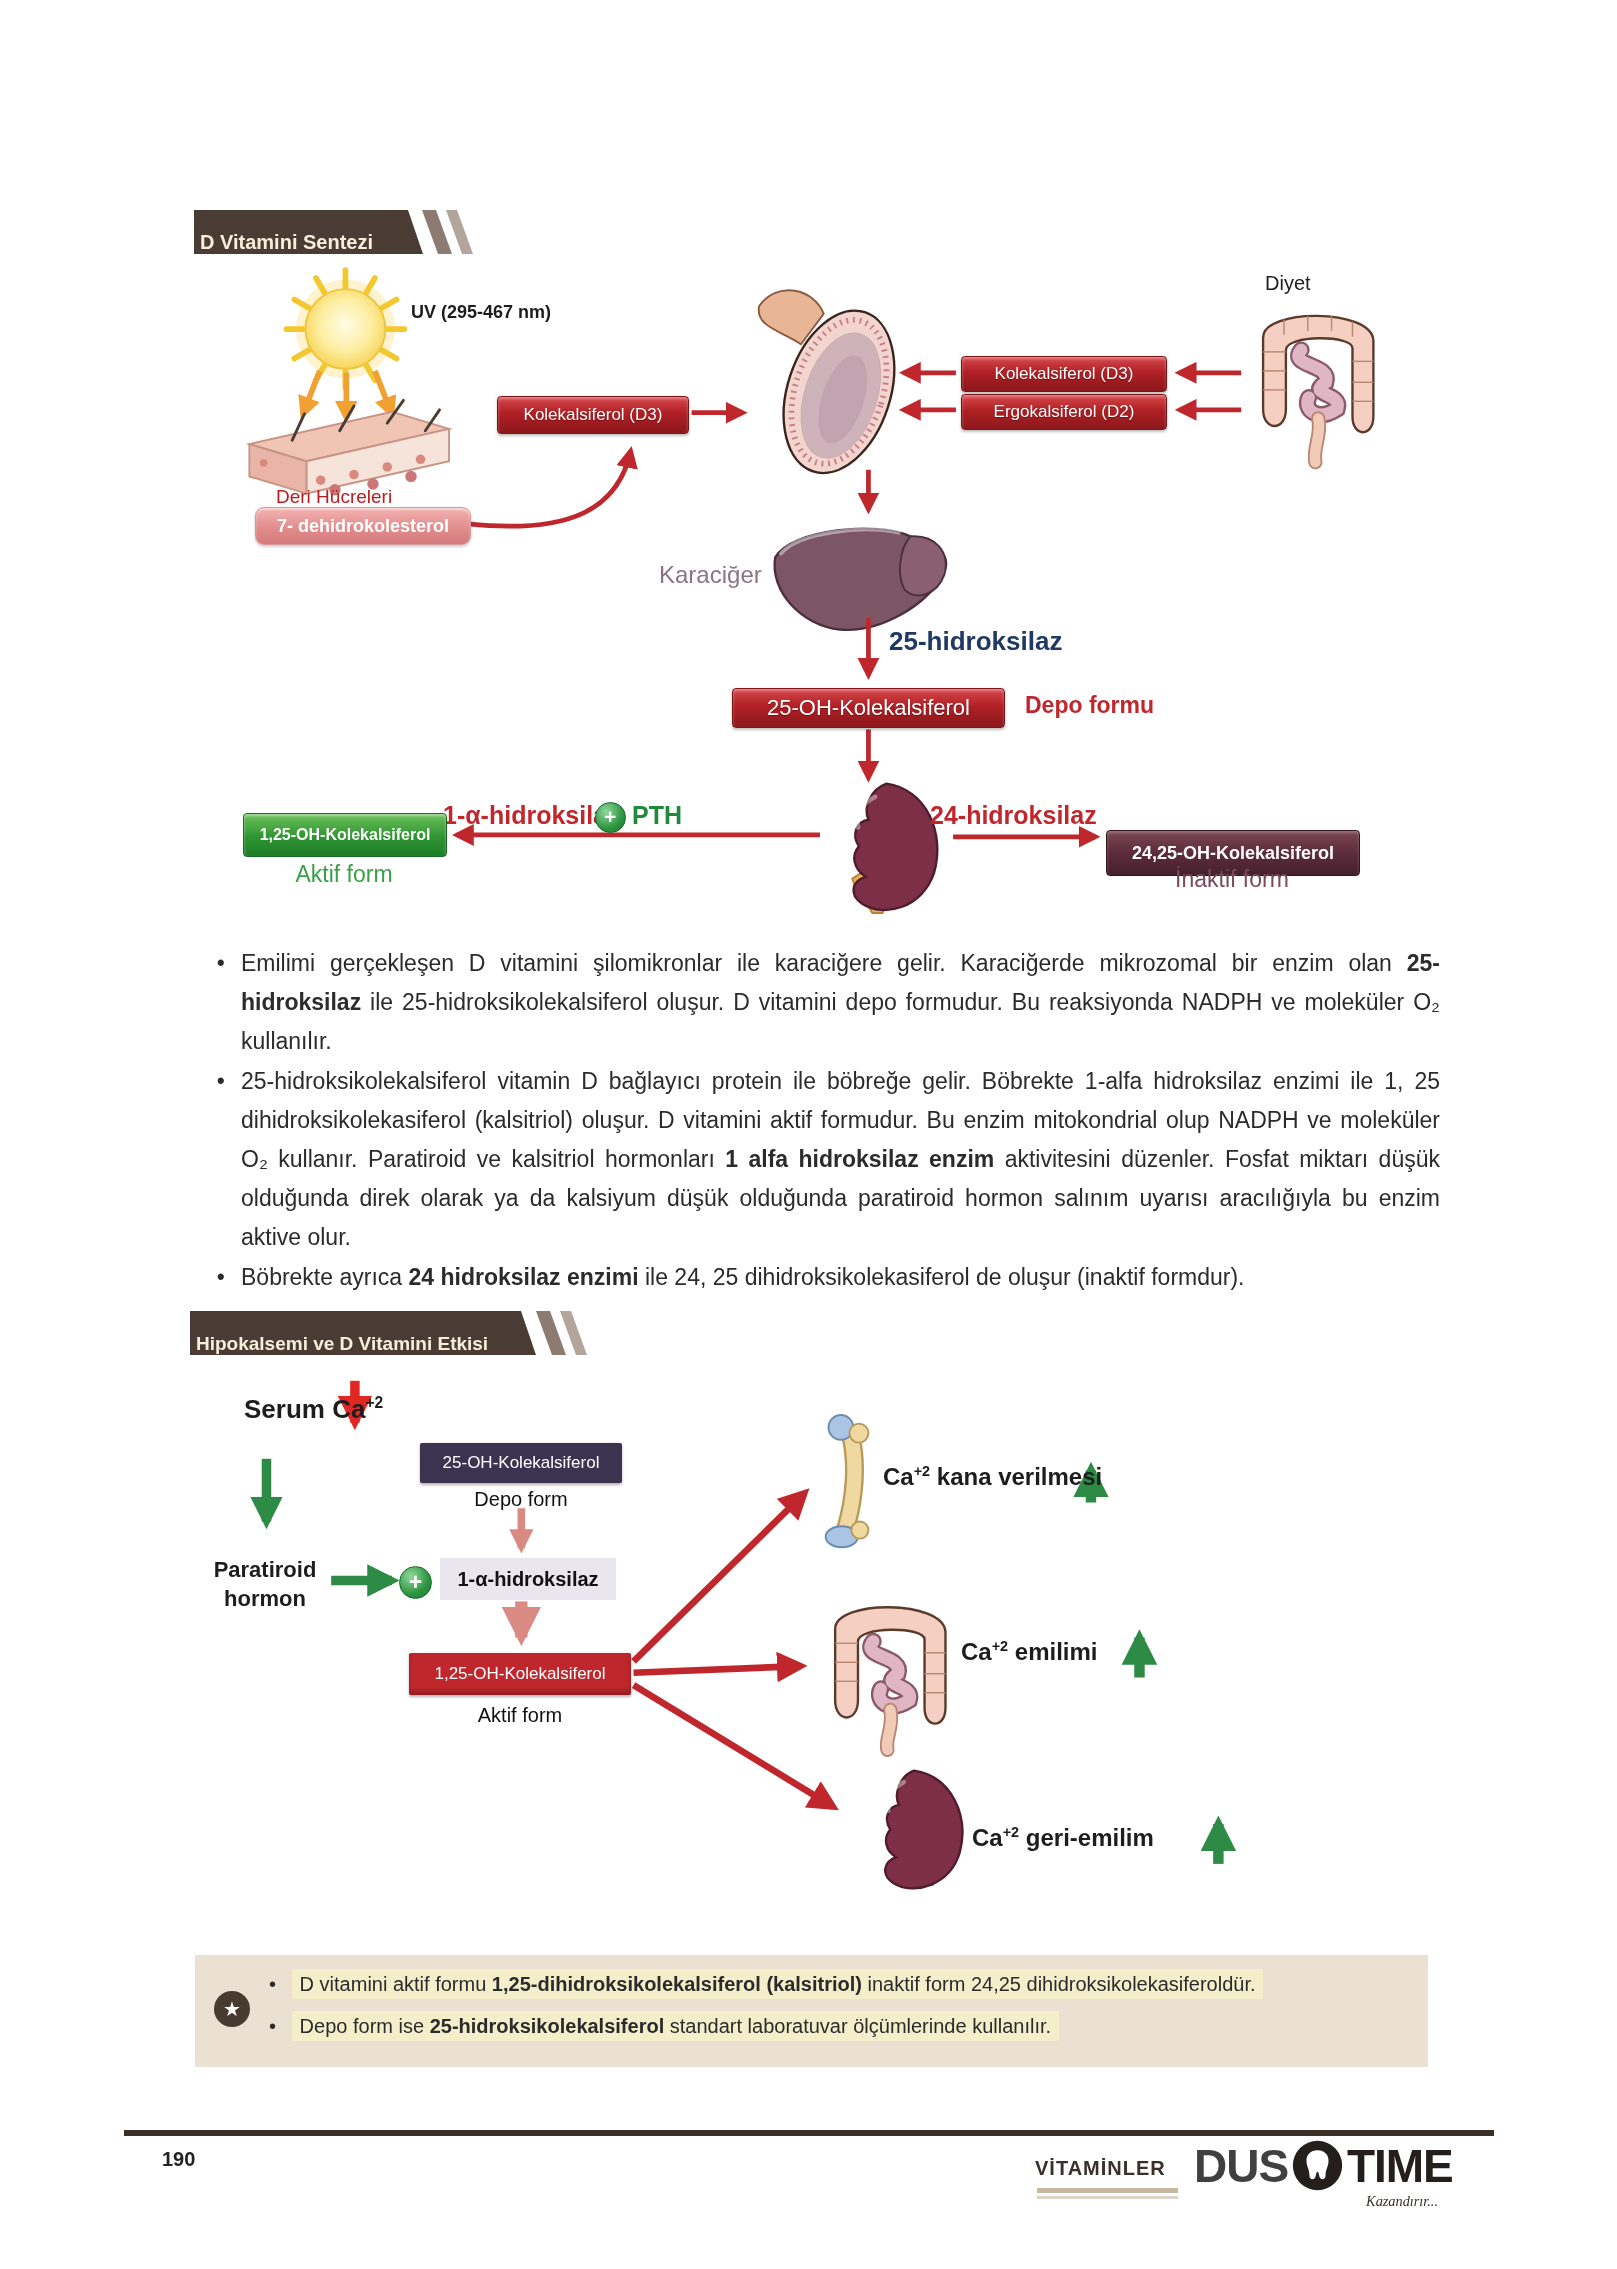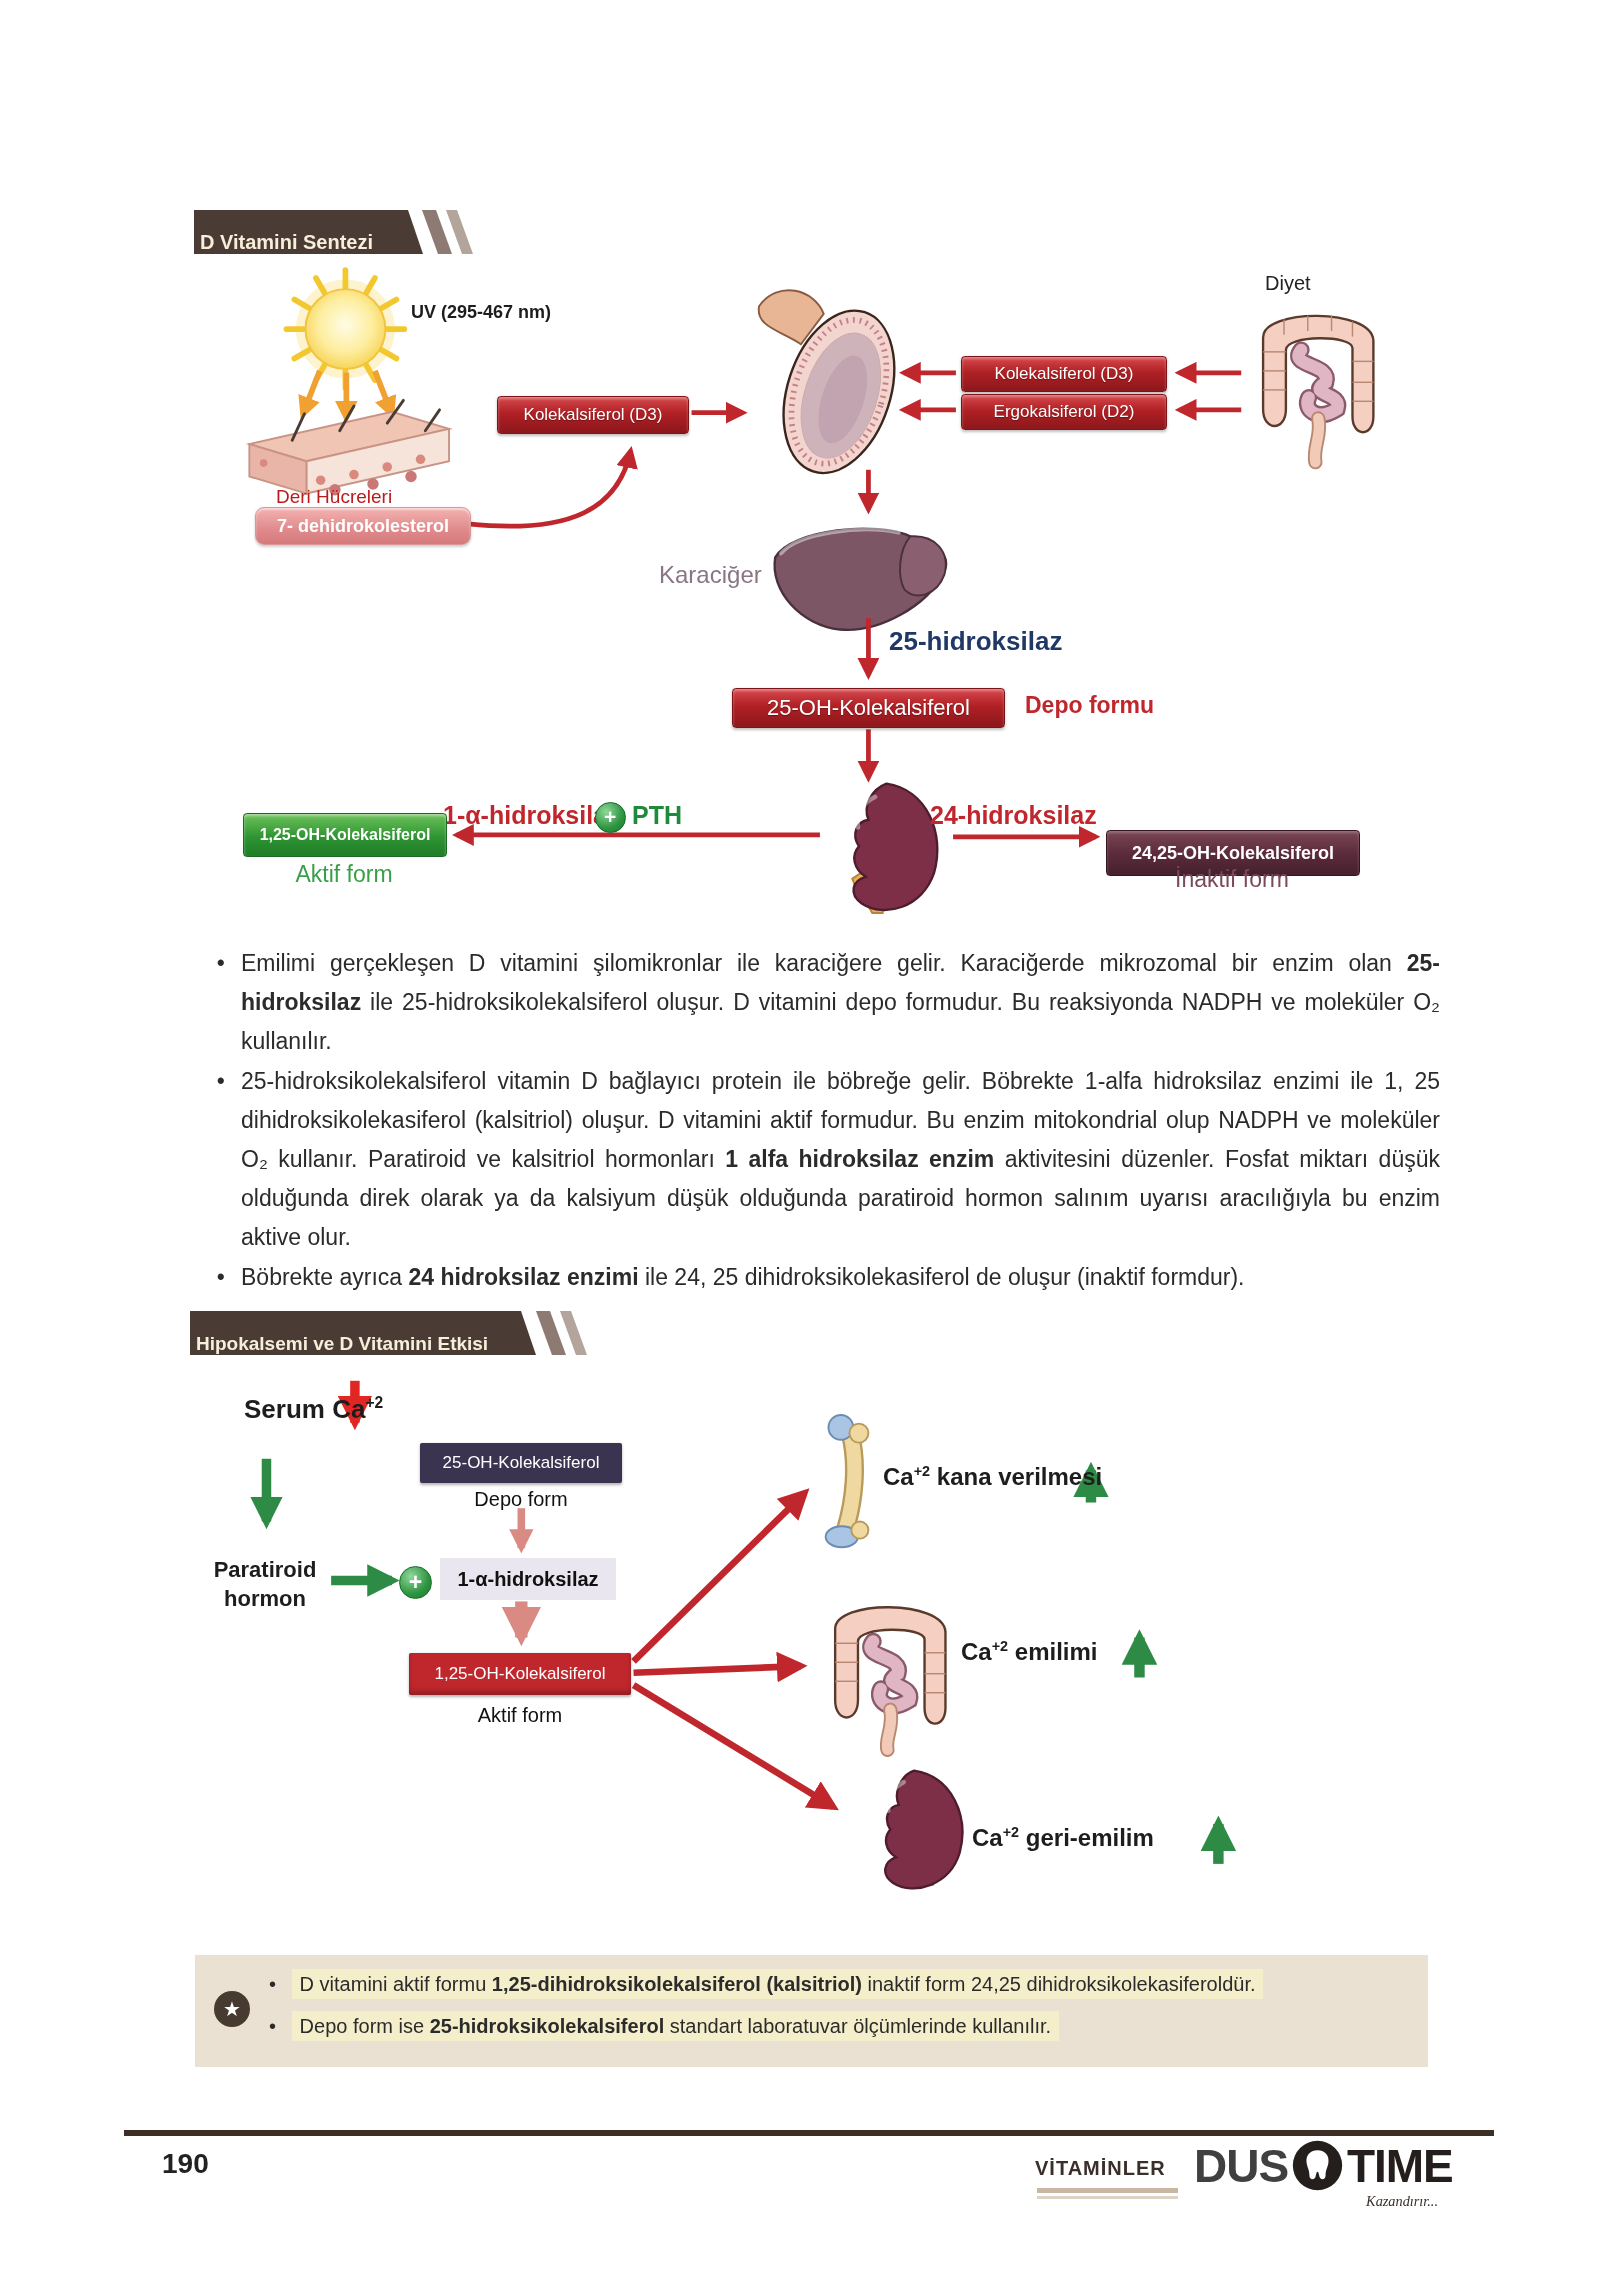--- a/index.html
+++ b/index.html
@@ -295,21 +295,21 @@
   <div class="abs notebox" style="left:195px;top:1955px;width:1233px;height:112px;">
     <div class="abs" style="left:19px;top:36px;width:36px;height:36px;border-radius:50%;background:#473a31;
          color:#fff;display:flex;align-items:center;justify-content:center;font-size:20px;">★</div>
     <div class="abs" style="left:72px;top:15px;">
       <div class="note-line"><span class="hl"><span>D vitamini aktif formu </span><b>1,25-dihidroksikolekalsiferol (kalsitriol)</b><span> inaktif form 24,25 dihidroksikolekasiferoldür.</span></span></div>
       <div class="note-line"><span class="hl"><span>Depo form ise </span><b>25-hidroksikolekalsiferol</b><span> standart laboratuvar ölçümlerinde kullanılır.</span></span></div>
     </div>
   </div>
 
   <div class="abs" style="left:124px;top:2130px;width:1370px;height:5.7px;background:#3d2f28;"></div>
-  <div class="abs" style="left:162px;top:2148px;font-size:28px;font-weight:bold;color:#222;">190</div>
+  <div class="abs" style="left:162px;top:2148px;font-size:20px;font-weight:bold;color:#222;">190</div>
 
   <div class="abs" style="left:1035px;top:2157px;font-size:20px;font-weight:bold;letter-spacing:1px;color:#3a2f2a;">VİTAMİNLER</div>
   <div class="abs" style="left:1037px;top:2188px;width:141px;height:4.8px;background:#c9b7a2;"></div>
   <div class="abs" style="left:1037px;top:2196px;width:141px;height:2.9px;background:#ddd3c6;"></div>
 
   <div class="abs" style="left:1194px;top:2138px;display:flex;align-items:center;">
     <span style="font-size:46px;font-weight:800;color:#404040;letter-spacing:-1px;">DUS</span>
     <svg width="55" height="55" style="margin:0 1.9px;" viewBox="0 0 58 58">
       <circle cx="29" cy="29" r="26" fill="#241f1c"></circle>
       <path d="M29,13 c-8.5,0 -12.5,6 -11.5,13 c0.7,5 3,7.5 3,13.5 c0,5 5.5,5 6.5,1 c0.7,-3 1,-5 2,-5 c1,0 1.3,2 2,5 c1,4 6.5,4 6.5,-1 c0,-6 2.3,-8.5 3,-13.5 c1,-7 -3,-13 -11.5,-13 z" fill="#fff"></path>

